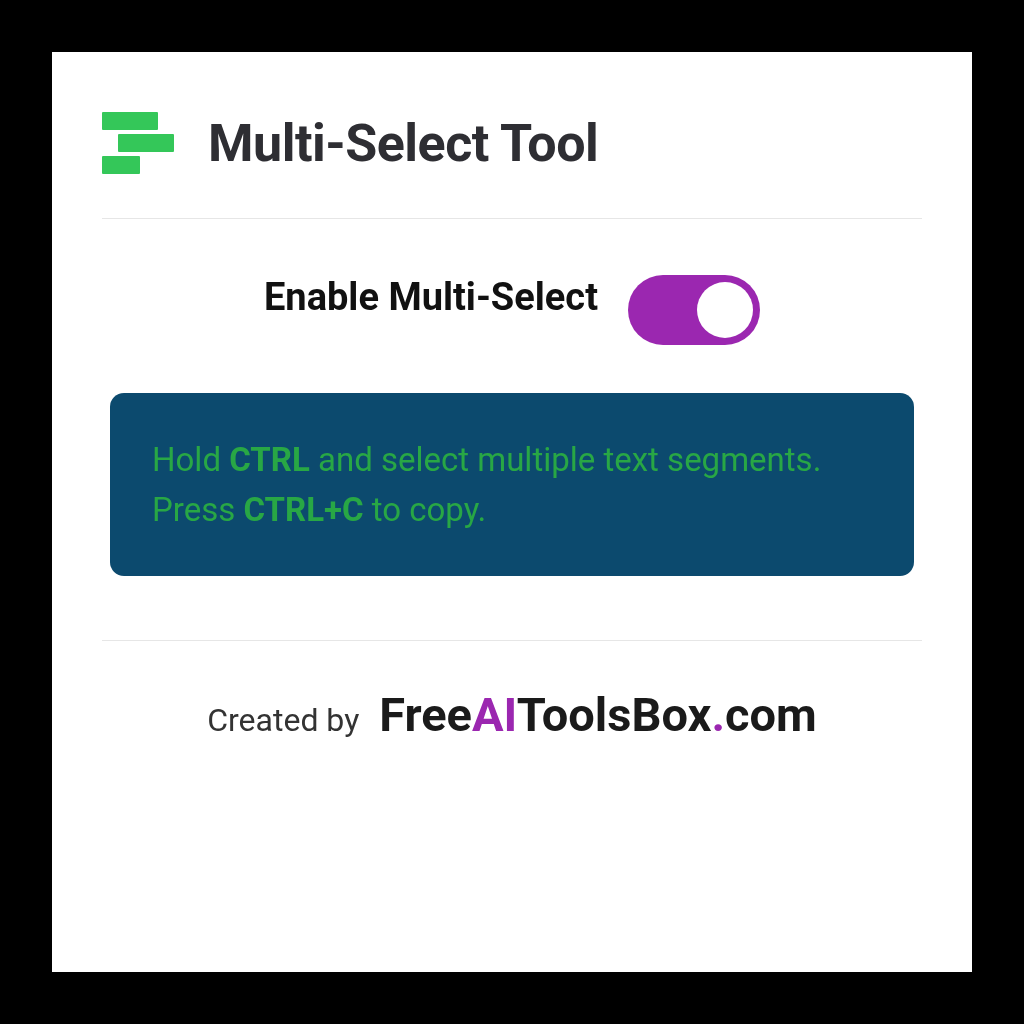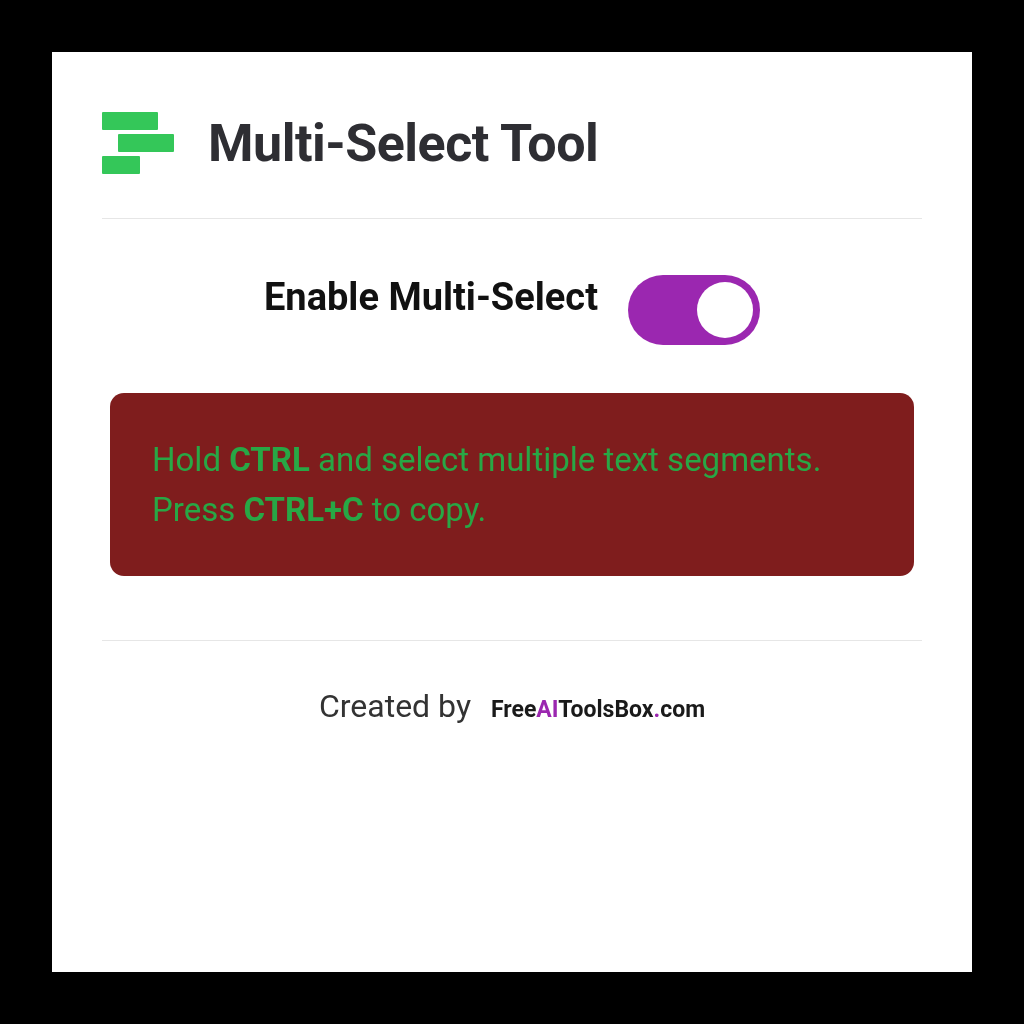--- a/index.html
+++ b/index.html
@@ -76,21 +76,21 @@
     top: 7px;
     right: 7px;
     width: 56px;
     height: 56px;
     border-radius: 50%;
     background: #fff;
   }
 
   
   .info-box {
-    background: #7f1d1d;
+    background: #0c4a6e;
     border-radius: 14px;
     padding: 42px 42px;
     margin: 0 8px;
     font-size: 33px;
     line-height: 1.5;
     color: #28a745;
   }
   .info-box .kbd {
     font-weight: 700;
   }
@@ -105,21 +105,21 @@
     color: #333;
   }
   .footer .credit-prefix {
     color: #333;
     font-weight: 400;
     margin-right: 12px;
   }
   .brand {
     font-weight: 700;
     color: #1a1a1a;
-    font-size: 23px;
+    font-size: 47px;
   }
   .brand .accent { color: #9b27b0; }
 </style>
 </head>
 <body>
 
 <div class="panel">
 
   <div class="header">
     <div class="logo-icon">

